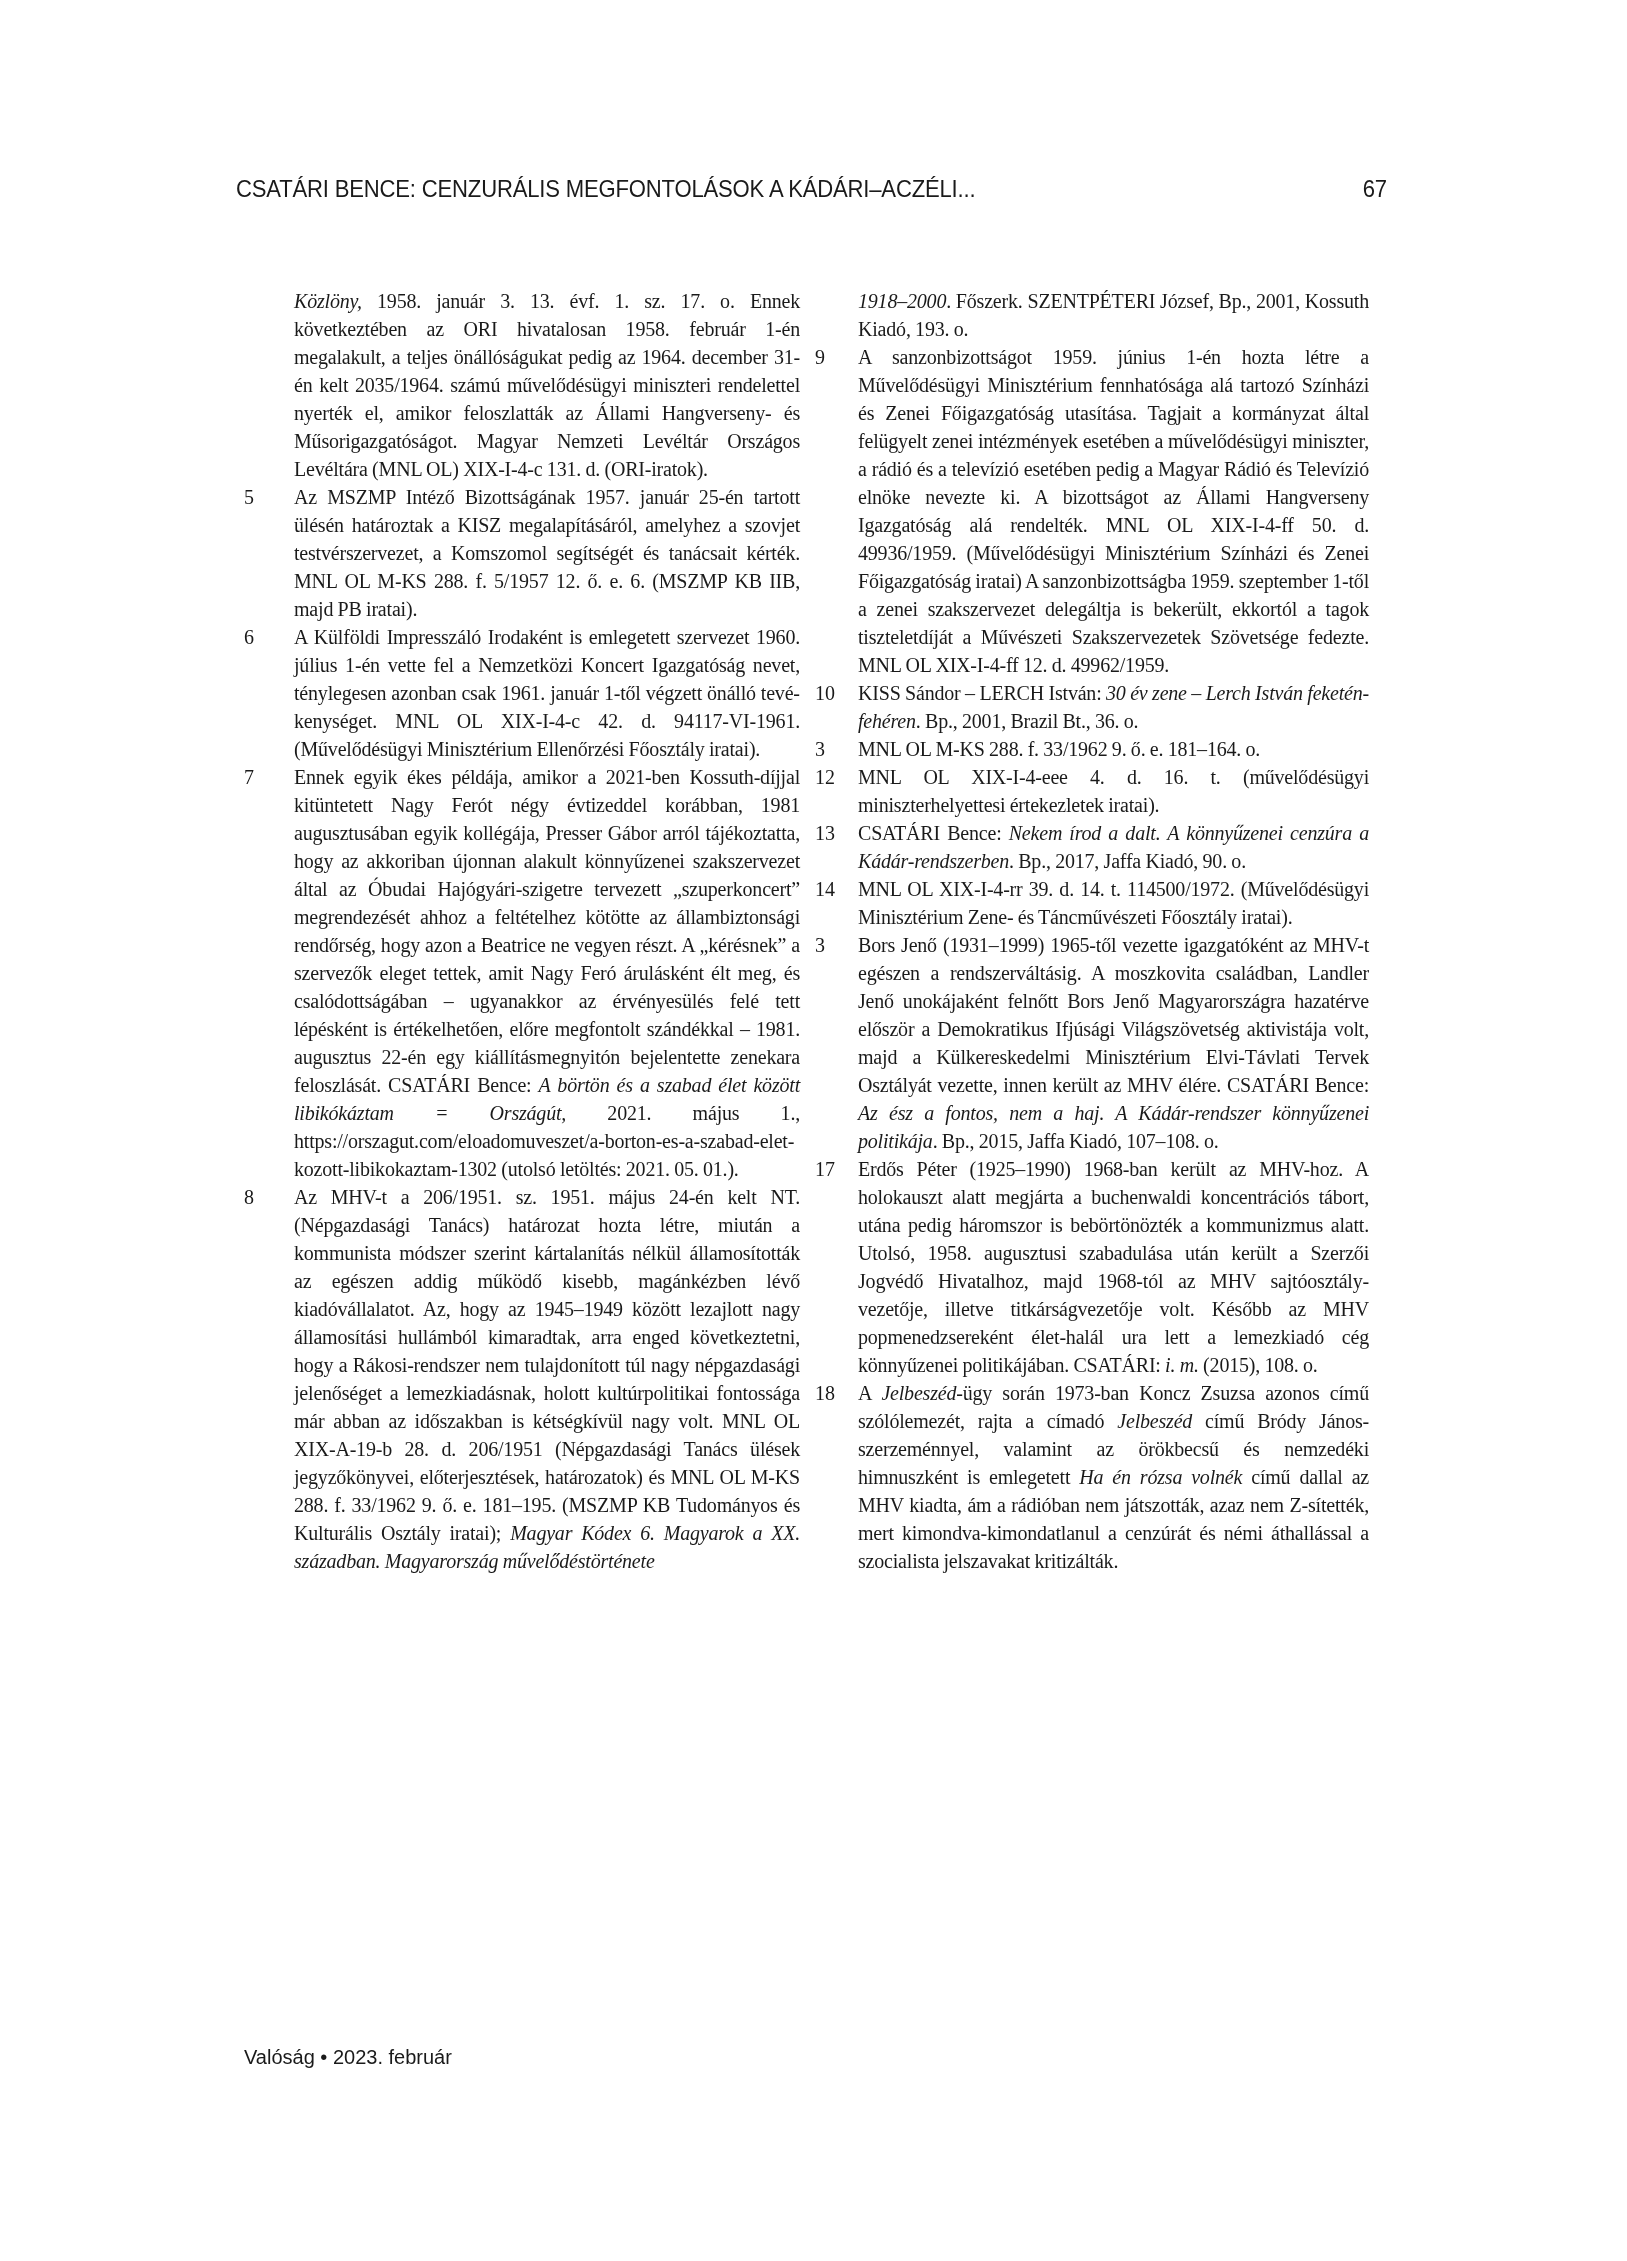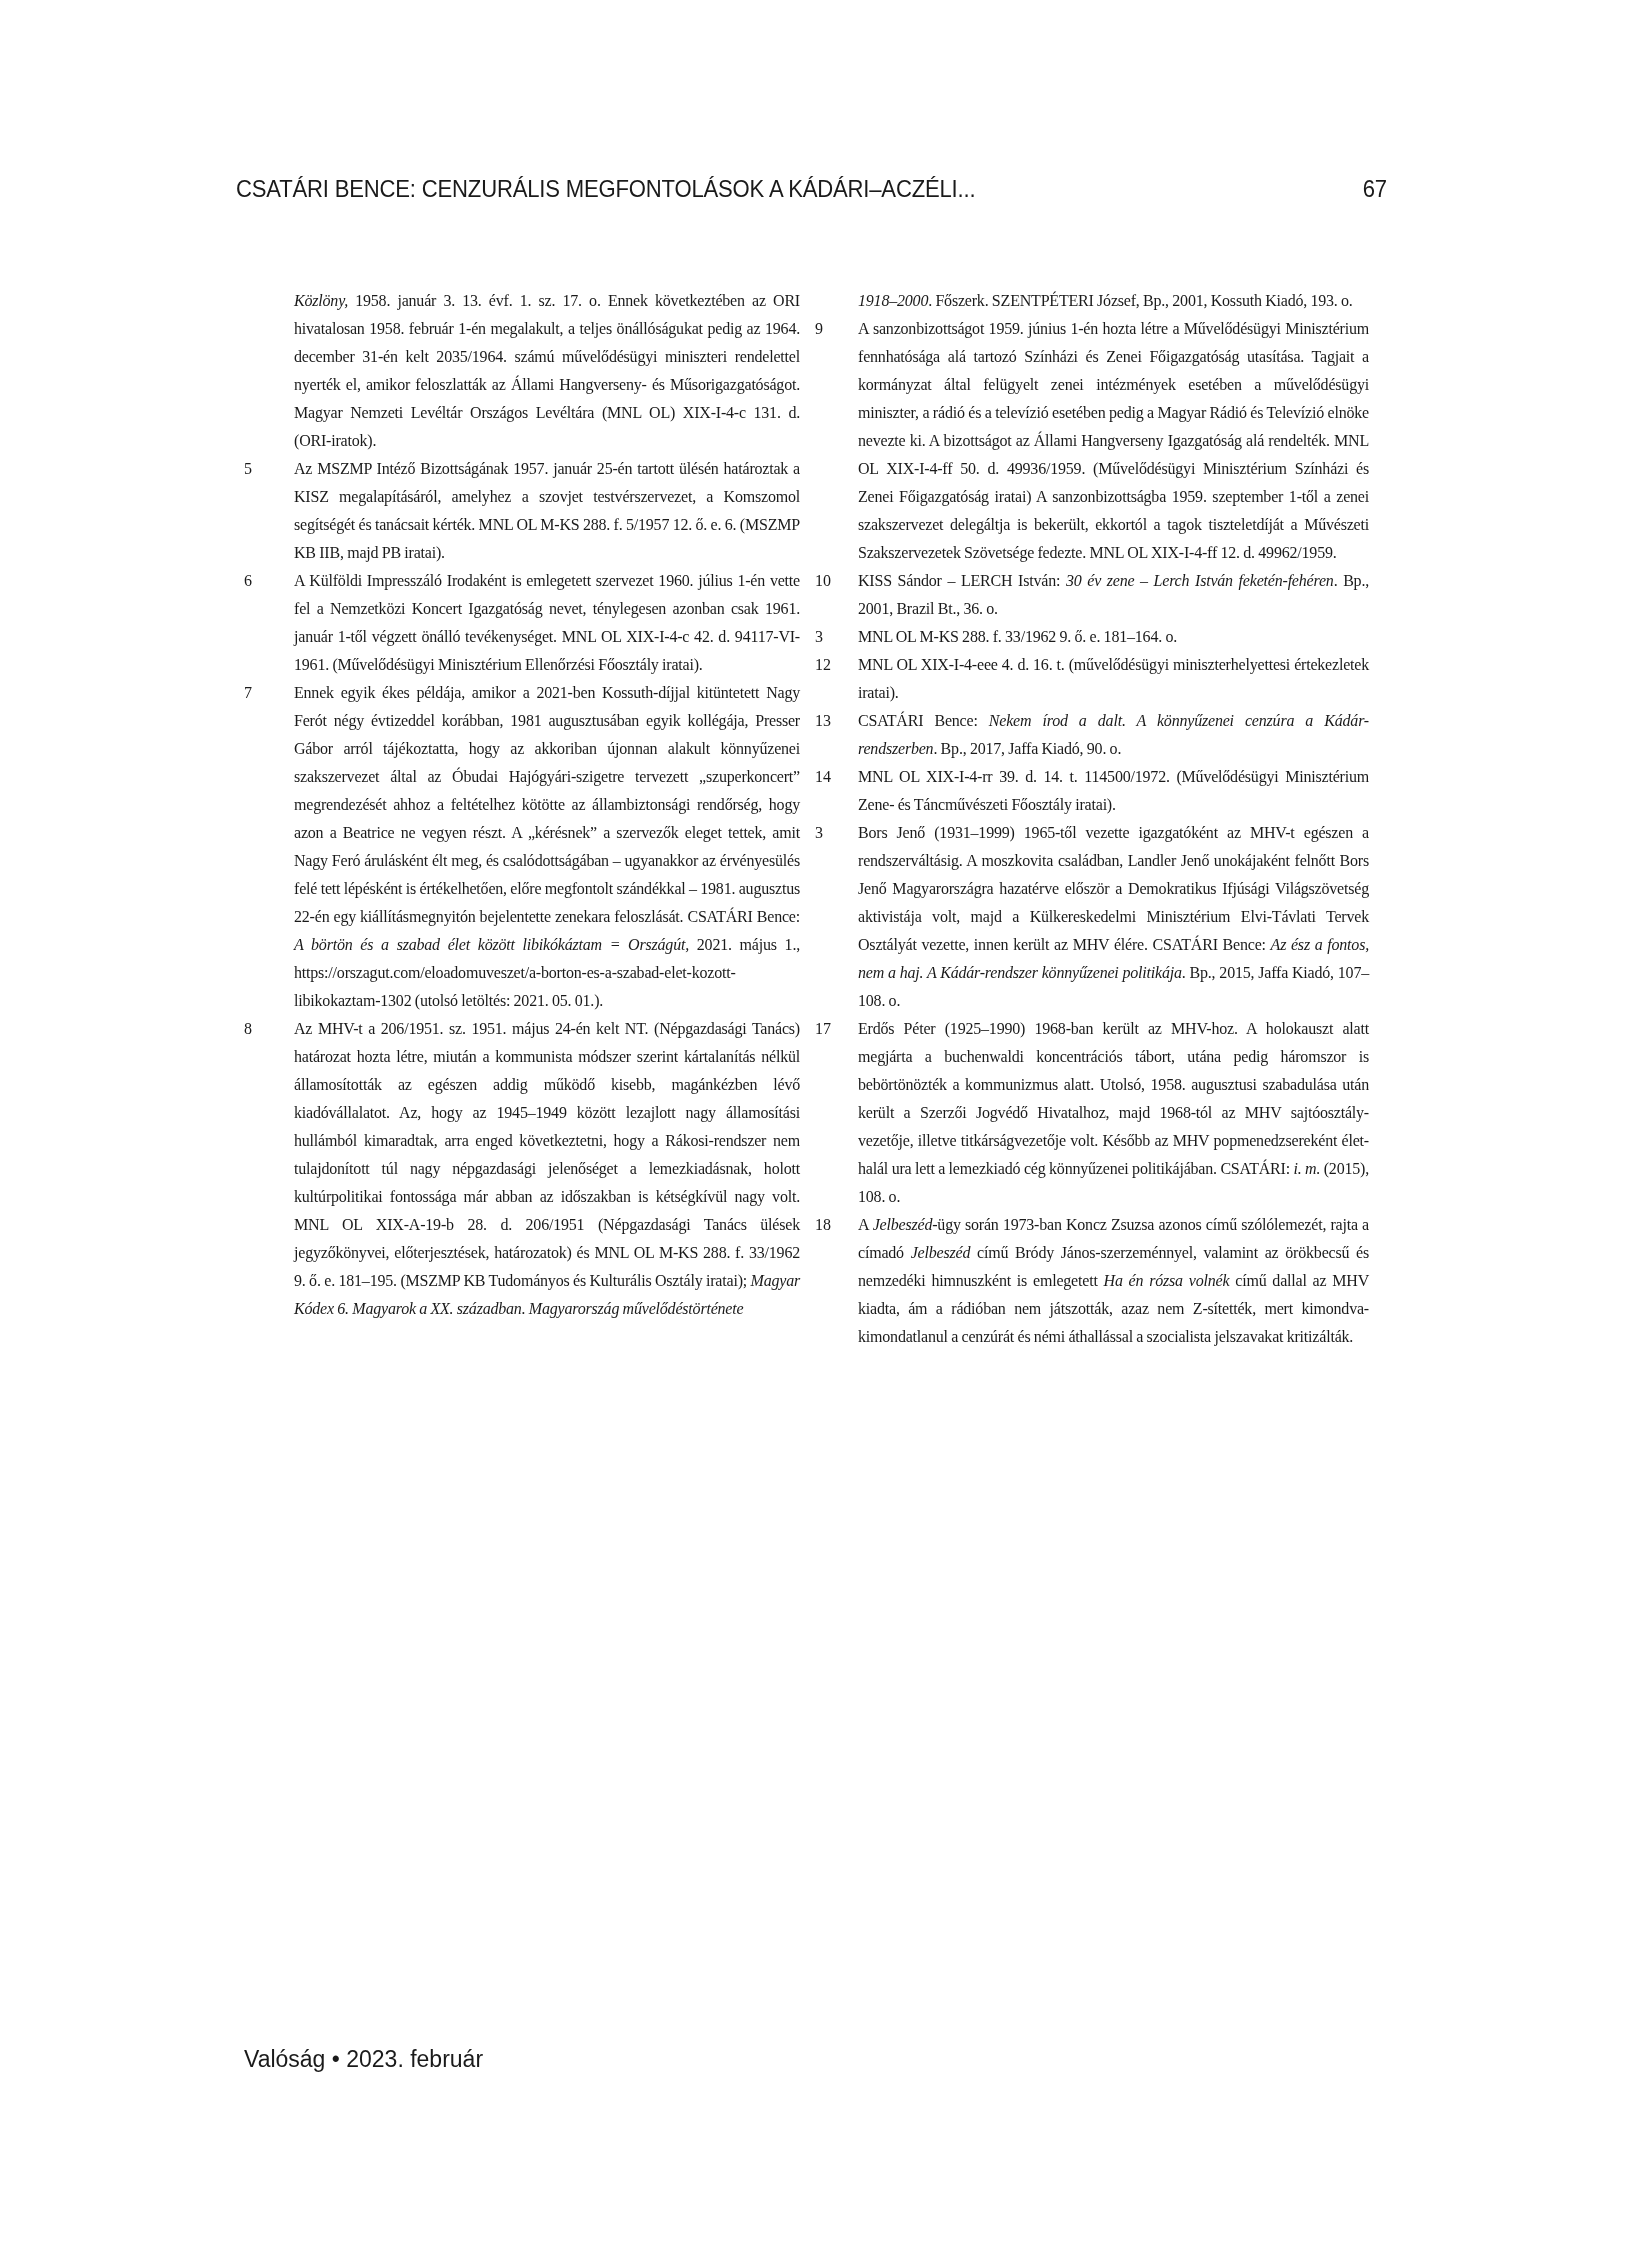--- a/index.html
+++ b/index.html
@@ -6,35 +6,35 @@
   body { width:1628px; height:2261px; position:relative; overflow:hidden; color:#1a1a1a; }
   .running-head {
     position:absolute; left:236px; top:175px; width:1151px; height:34px;
     font-family:"Liberation Sans", sans-serif; font-size:24px; letter-spacing:-0.2px;
     display:flex; justify-content:space-between; align-items:baseline;
     transform:scaleX(0.92); transform-origin:left top;
   }
   .running-head .pnum { position:absolute; right:-100px; }
   .col {
     position:absolute; top:287px;
-    font-family:"Liberation Serif", serif; font-size:16px; line-height:28px;
+    font-family:"Liberation Serif", serif; font-size:20px; line-height:28px;
   }
   .col.left { left:244px; width:556px; }
   .col.right { left:815px; width:554px; }
   .note { display:flex; }
   .note .num { flex:0 0 auto; width:0; position:relative; }
   .note .num span { position:absolute; left:0; top:0; white-space:nowrap; }
   .col.left .note .num { width:50px; }
   .col.right .note .num { width:43px; }
   .note .txt { flex:1 1 auto; text-align:justify; hyphens:manual; letter-spacing:-0.2px; word-spacing:-0.4px; }
   .note.cont .num { visibility:hidden; }
   .i { font-style:italic; }
   .footer {
     position:absolute; left:244px; top:2046px;
-    font-family:"Liberation Sans", sans-serif; font-size:23px;
+    font-family:"Liberation Sans", sans-serif; font-size:20px;
   }
 </style>
 </head>
 <body>
 
 <div class="running-head">
   <span>CSATÁRI BENCE: CENZURÁLIS MEGFONTOLÁSOK A KÁDÁRI–ACZÉLI...</span>
   <span class="pnum">67</span>
 </div>
 

